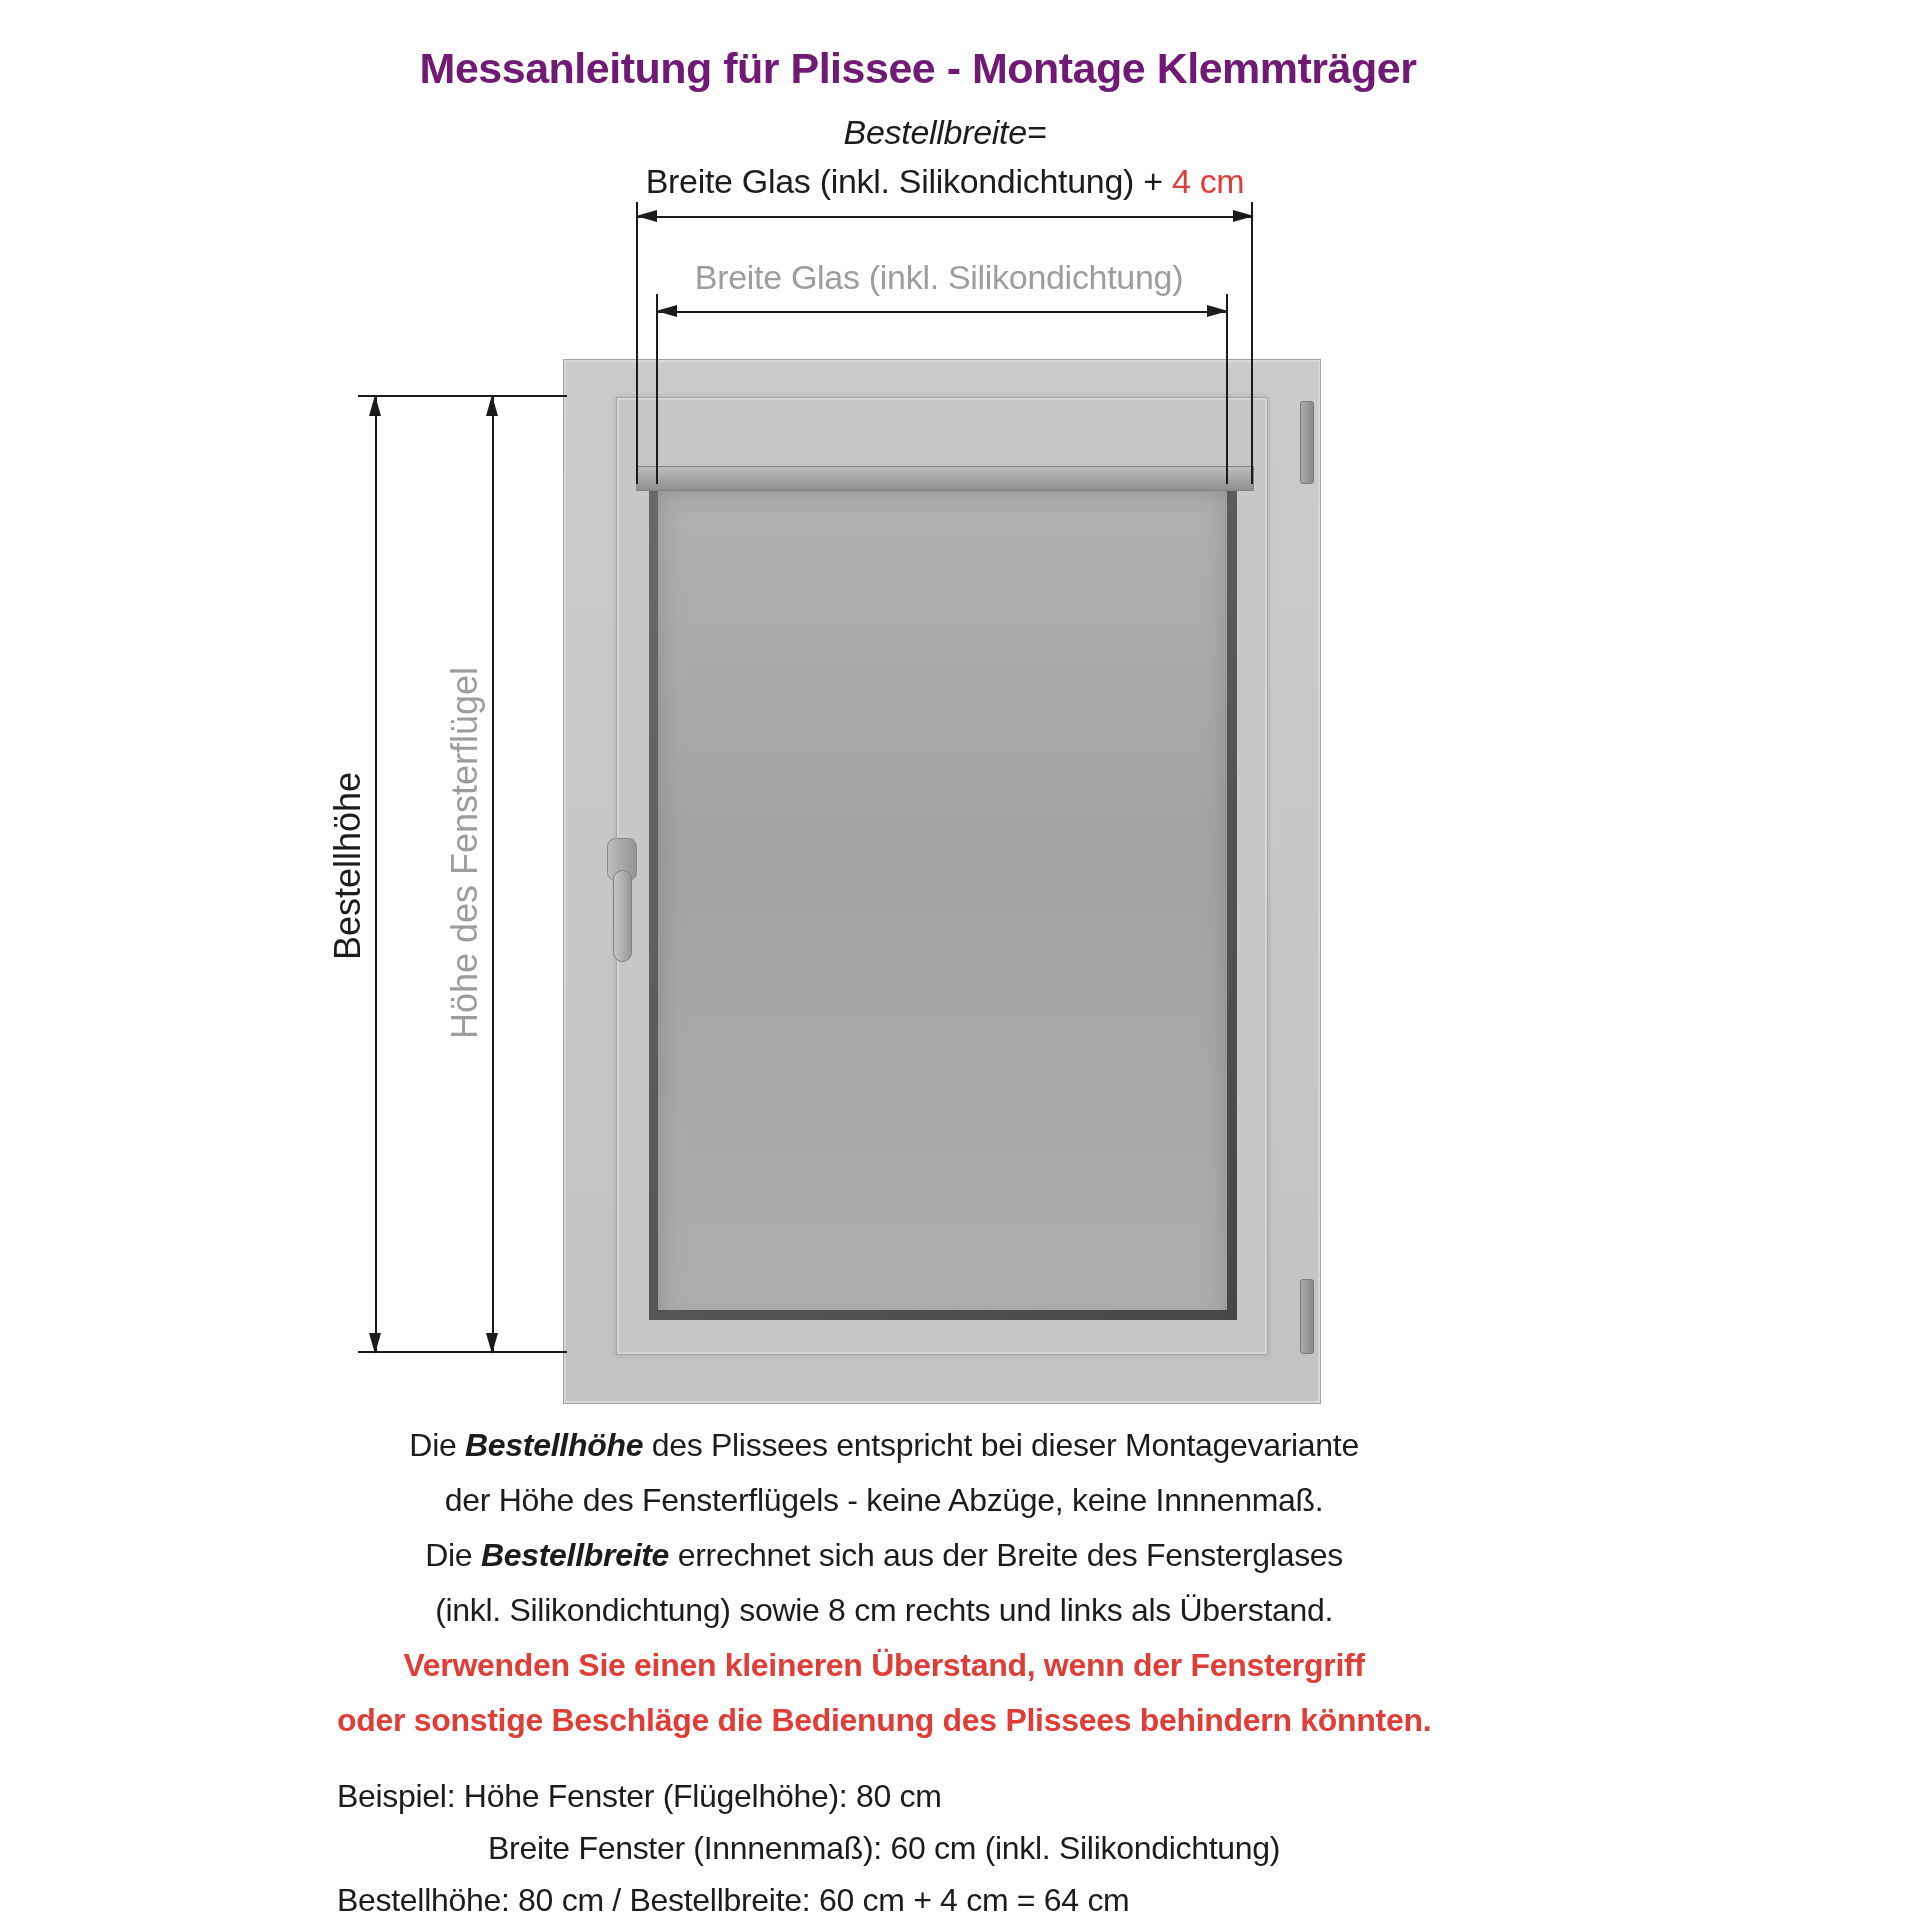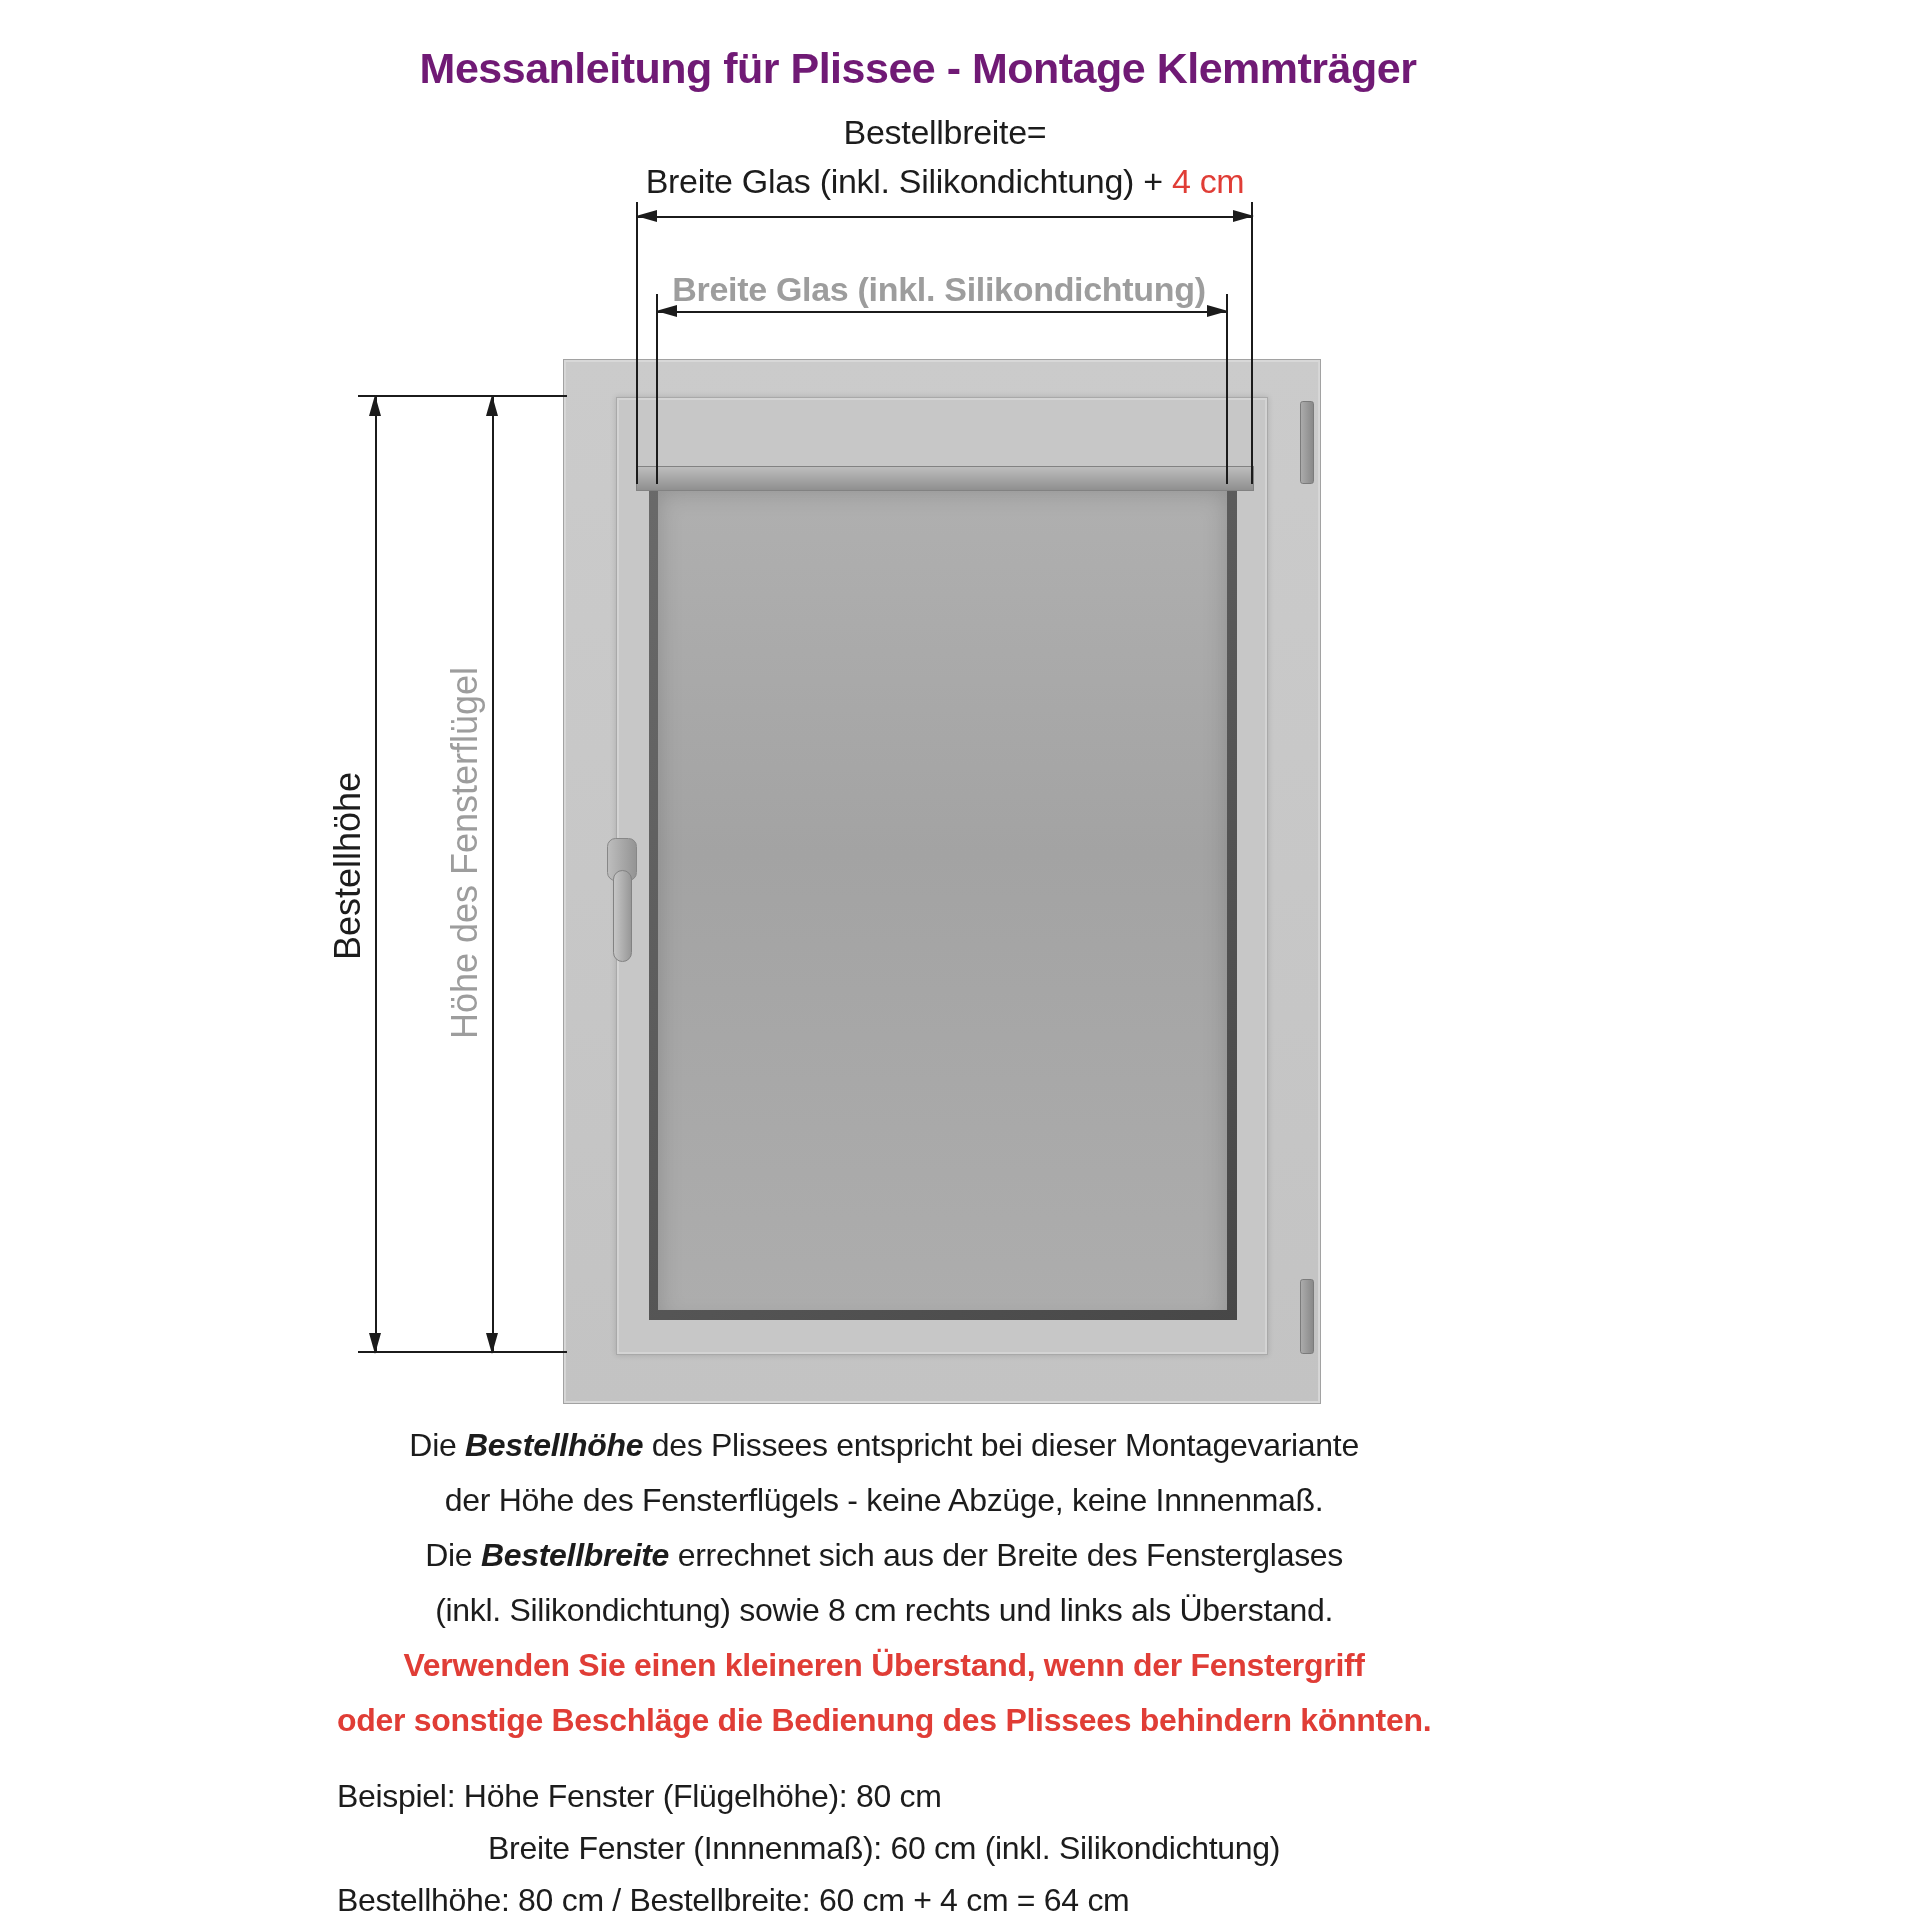--- a/index.html
+++ b/index.html
@@ -33,25 +33,25 @@
   .example{position:absolute;left:337px;top:1770px;font-size:32px;line-height:52px;letter-spacing:-0.3px;z-index:2;}
   .example .indent{padding-left:151px;}
 </style>
 </head>
 <body>
 
 <div class="page">
 
   <h1 class="title">Messanleitung für Plissee - Montage Klemmträger</h1>
 
-  <div class="lbl" style="left:945px;top:113px;">Bestellbreite=</div>
+  <div class="lbl" style="left:945px;top:113px;font-style:italic;">Bestellbreite=</div>
 
   <div class="lbl" style="left:945px;top:162px;"><span>Breite Glas (inkl. Silikondichtung) + </span><span class="red">4 cm</span></div>
 
-  <div class="lbl gray" style="left:939px;top:270px;font-weight:bold;">Breite Glas (inkl. Silikondichtung)</div>
+  <div class="lbl gray" style="left:939px;top:258px;">Breite Glas (inkl. Silikondichtung)</div>
 
   <div class="window">
     <div class="sash"></div>
     <div class="glassframe">
       <div class="glass"></div>
     </div>
     <div class="rail"></div>
     <div class="handle-plate"></div>
     <div class="handle-grip"></div>
     <div class="hinge" style="left:736px;top:41px;height:83px;"></div>

